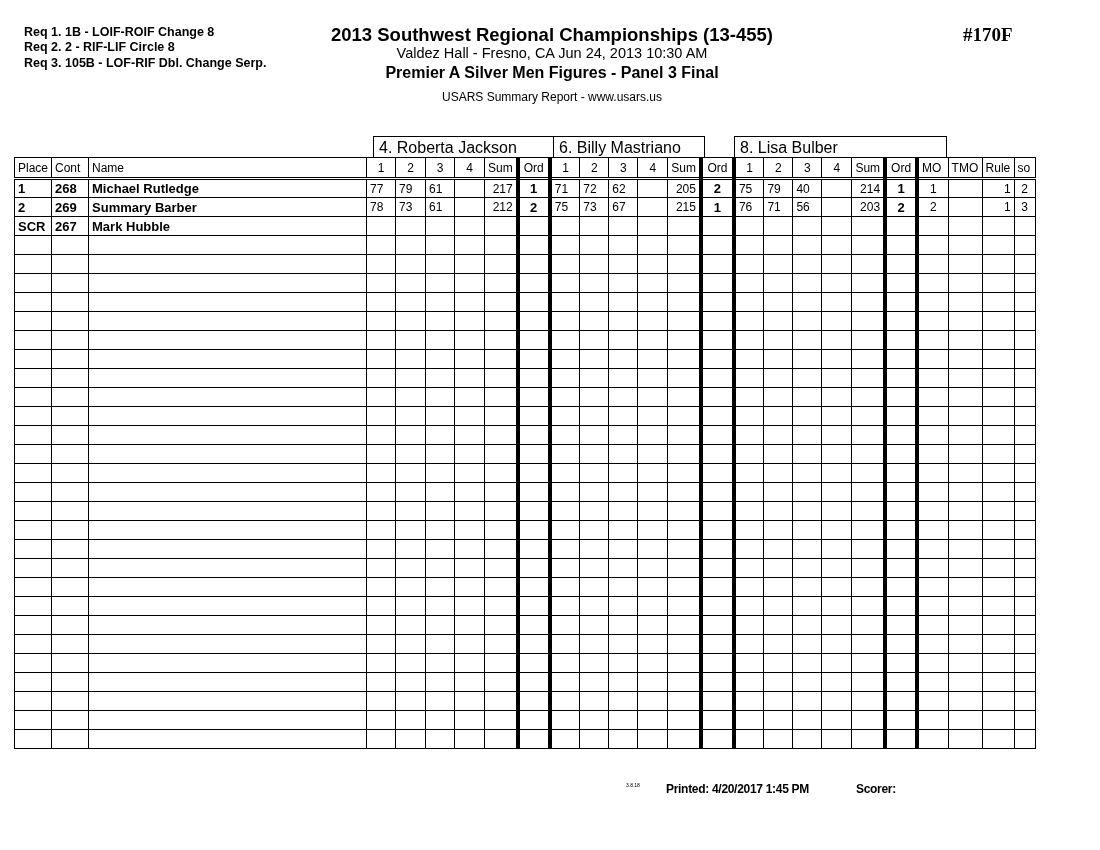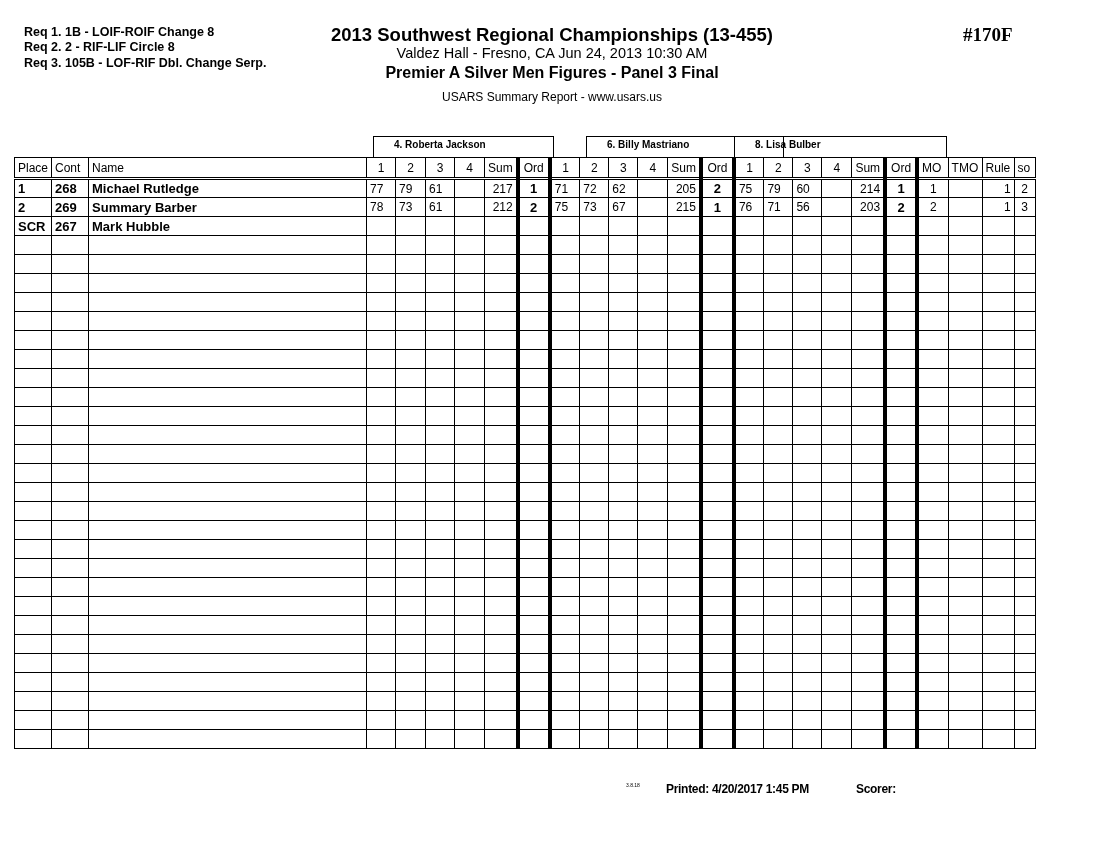--- a/index.html
+++ b/index.html
@@ -8,21 +8,21 @@
   .abs { position: absolute; white-space: nowrap; }
   .req { left: 24px; font-size: 12.5px; font-weight: bold; letter-spacing: 0; }
   .center { left: 322px; width: 460px; text-align: center; }
   .title1 { top: 24px; font-size: 18.5px; font-weight: bold; }
   .title2 { top: 45px; font-size: 14.5px; }
   .title3 { top: 64px; font-size: 16px; font-weight: bold; }
   .title4 { top: 90px; font-size: 12px; }
   .eventno { left: 963px; top: 24px; font-size: 19px; font-weight: bold; font-family: Liberation Serif, serif; }
 
   .judge-box { position: absolute; top: 136px; height: 21px; border: 1px solid #000; border-bottom: none;
-               box-sizing: border-box; font-size: 10px; padding: 2px 0 0 20px; font-weight: bold; }
+               box-sizing: border-box; font-size: 16px; padding: 2px 0 0 5px; }
 
   table.grid { position: absolute; left: 14px; top: 157px; border-collapse: collapse; table-layout: fixed; }
   table.grid td { border: 1px solid #000; height: 19px; padding: 0 3px; font-size: 12px; box-sizing: border-box;
                   overflow: hidden; white-space: nowrap; }
   table.grid tr.hdr td { font-size: 12px; border-bottom: 3px double #000; height: 21px; }
   table.grid td.c { text-align: center; }
   table.grid td.r { text-align: right; }
   table.grid td.b { font-weight: bold; font-size: 13px; }
   table.grid td.thick-r { border-right: 4px solid #000; }
   .footer-ver { left: 626px; top: 782px; font-size: 5px; }
@@ -38,21 +38,21 @@
 
 <div class="abs center title1">2013 Southwest Regional Championships (13-455)</div>
 <div class="abs center title2">Valdez Hall - Fresno, CA  Jun 24, 2013  10:30 AM</div>
 <div class="abs center title3">Premier A Silver Men Figures - Panel 3 Final</div>
 <div class="abs center title4">USARS Summary Report - www.usars.us</div>
 <div class="abs eventno">#170F</div>
 
 <div class="judge-box" style="left:373px; width:181px;">
   <span>4.  Roberta Jackson</span>
 </div>
-<div class="judge-box" style="left:586px; width:198px;">
+<div class="judge-box" style="left:553px; width:152px;">
   <span>6.  Billy Mastriano</span>
 </div>
 <div class="judge-box" style="left:734px; width:213px;">
   <span>8.  Lisa Bulber</span>
 </div>
 
 <table class="grid">
   <colgroup>
     <col style="width:36px">
       <col style="width:37px">
@@ -119,21 +119,21 @@
         <td class="r thick-r">217</td>
         <td class="c b thick-r">1</td>
         <td>71</td>
         <td>72</td>
         <td>62</td>
         <td></td>
         <td class="r thick-r">205</td>
         <td class="c b thick-r">2</td>
         <td>75</td>
         <td>79</td>
-        <td>60</td>
+        <td>40</td>
         <td></td>
         <td class="r thick-r">214</td>
         <td class="c b thick-r">1</td>
         <td class="c">1</td>
         <td class="c"></td>
         <td class="r">1</td>
         <td class="c">2</td>
       </tr>
       <tr>
         <td class="b">2</td>

